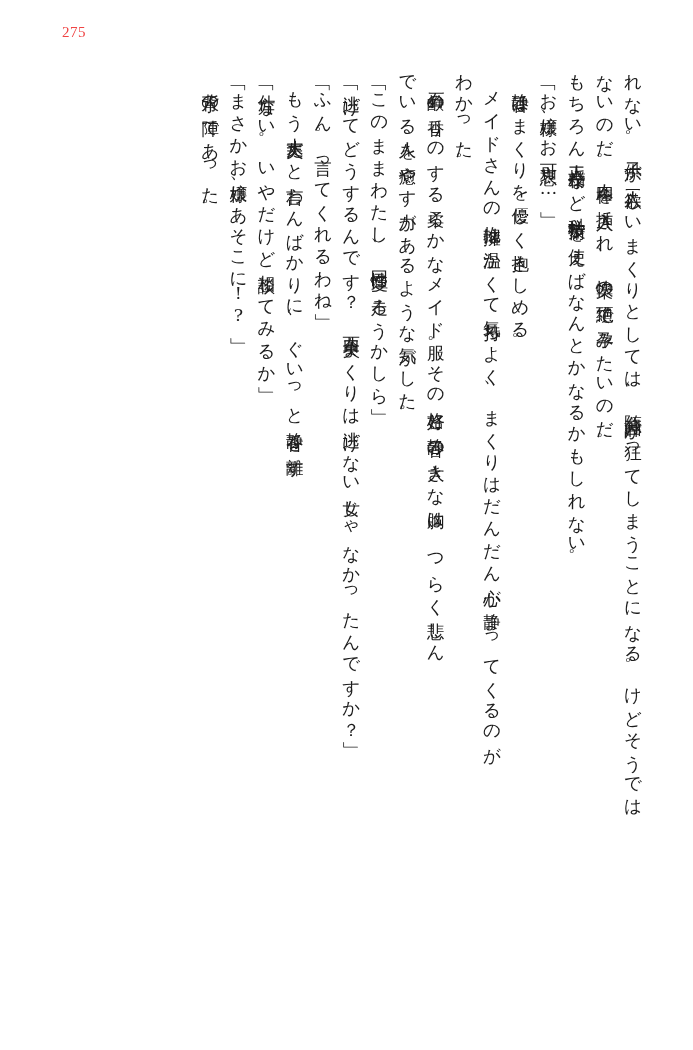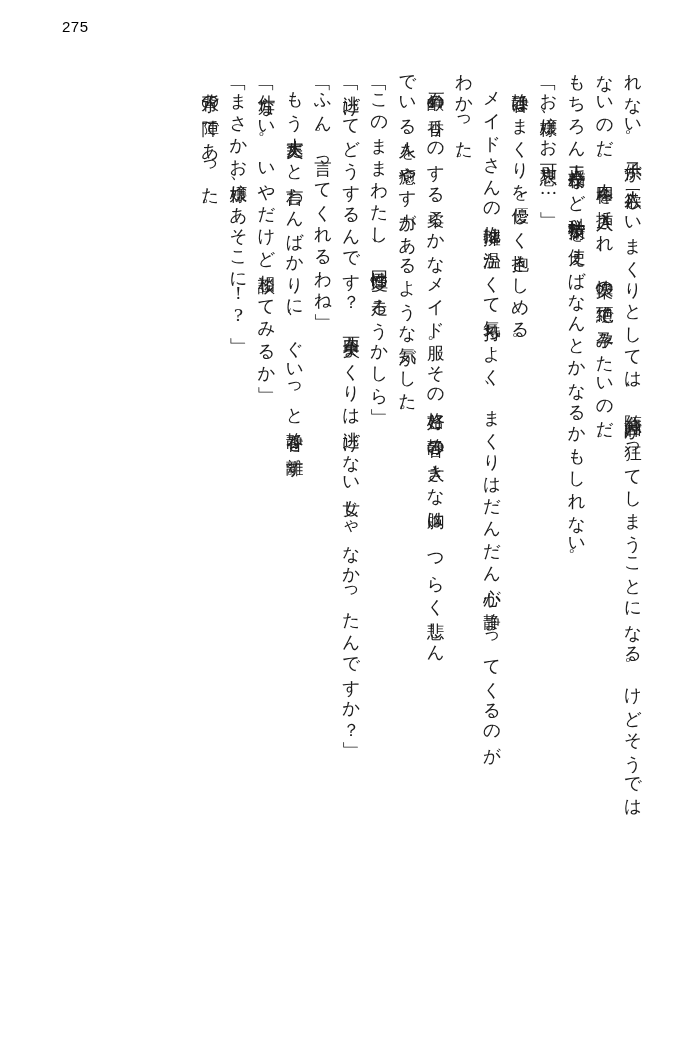--- a/index.html
+++ b/index.html
@@ -20,25 +20,25 @@
     position: absolute;
     top: 0;
     left: 0;
     width: 693px;
     height: 1050px;
     background: #fff;
   }
 
   .page-number {
     position: absolute;
-    top: 18px;
+    top: 24px;
     left: 62px;
     font-size: 15px;
-    font-family: Liberation Sans, sans-serif;
-    color: #000000;
+    font-family: Liberation Serif, serif;
+    color: #ef4444;
     letter-spacing: 0.5px;
   }
 
   
   .body-text {
     position: absolute;
     top: 62px;
     right: 52px;
     height: 930px;
     width: 600px;

